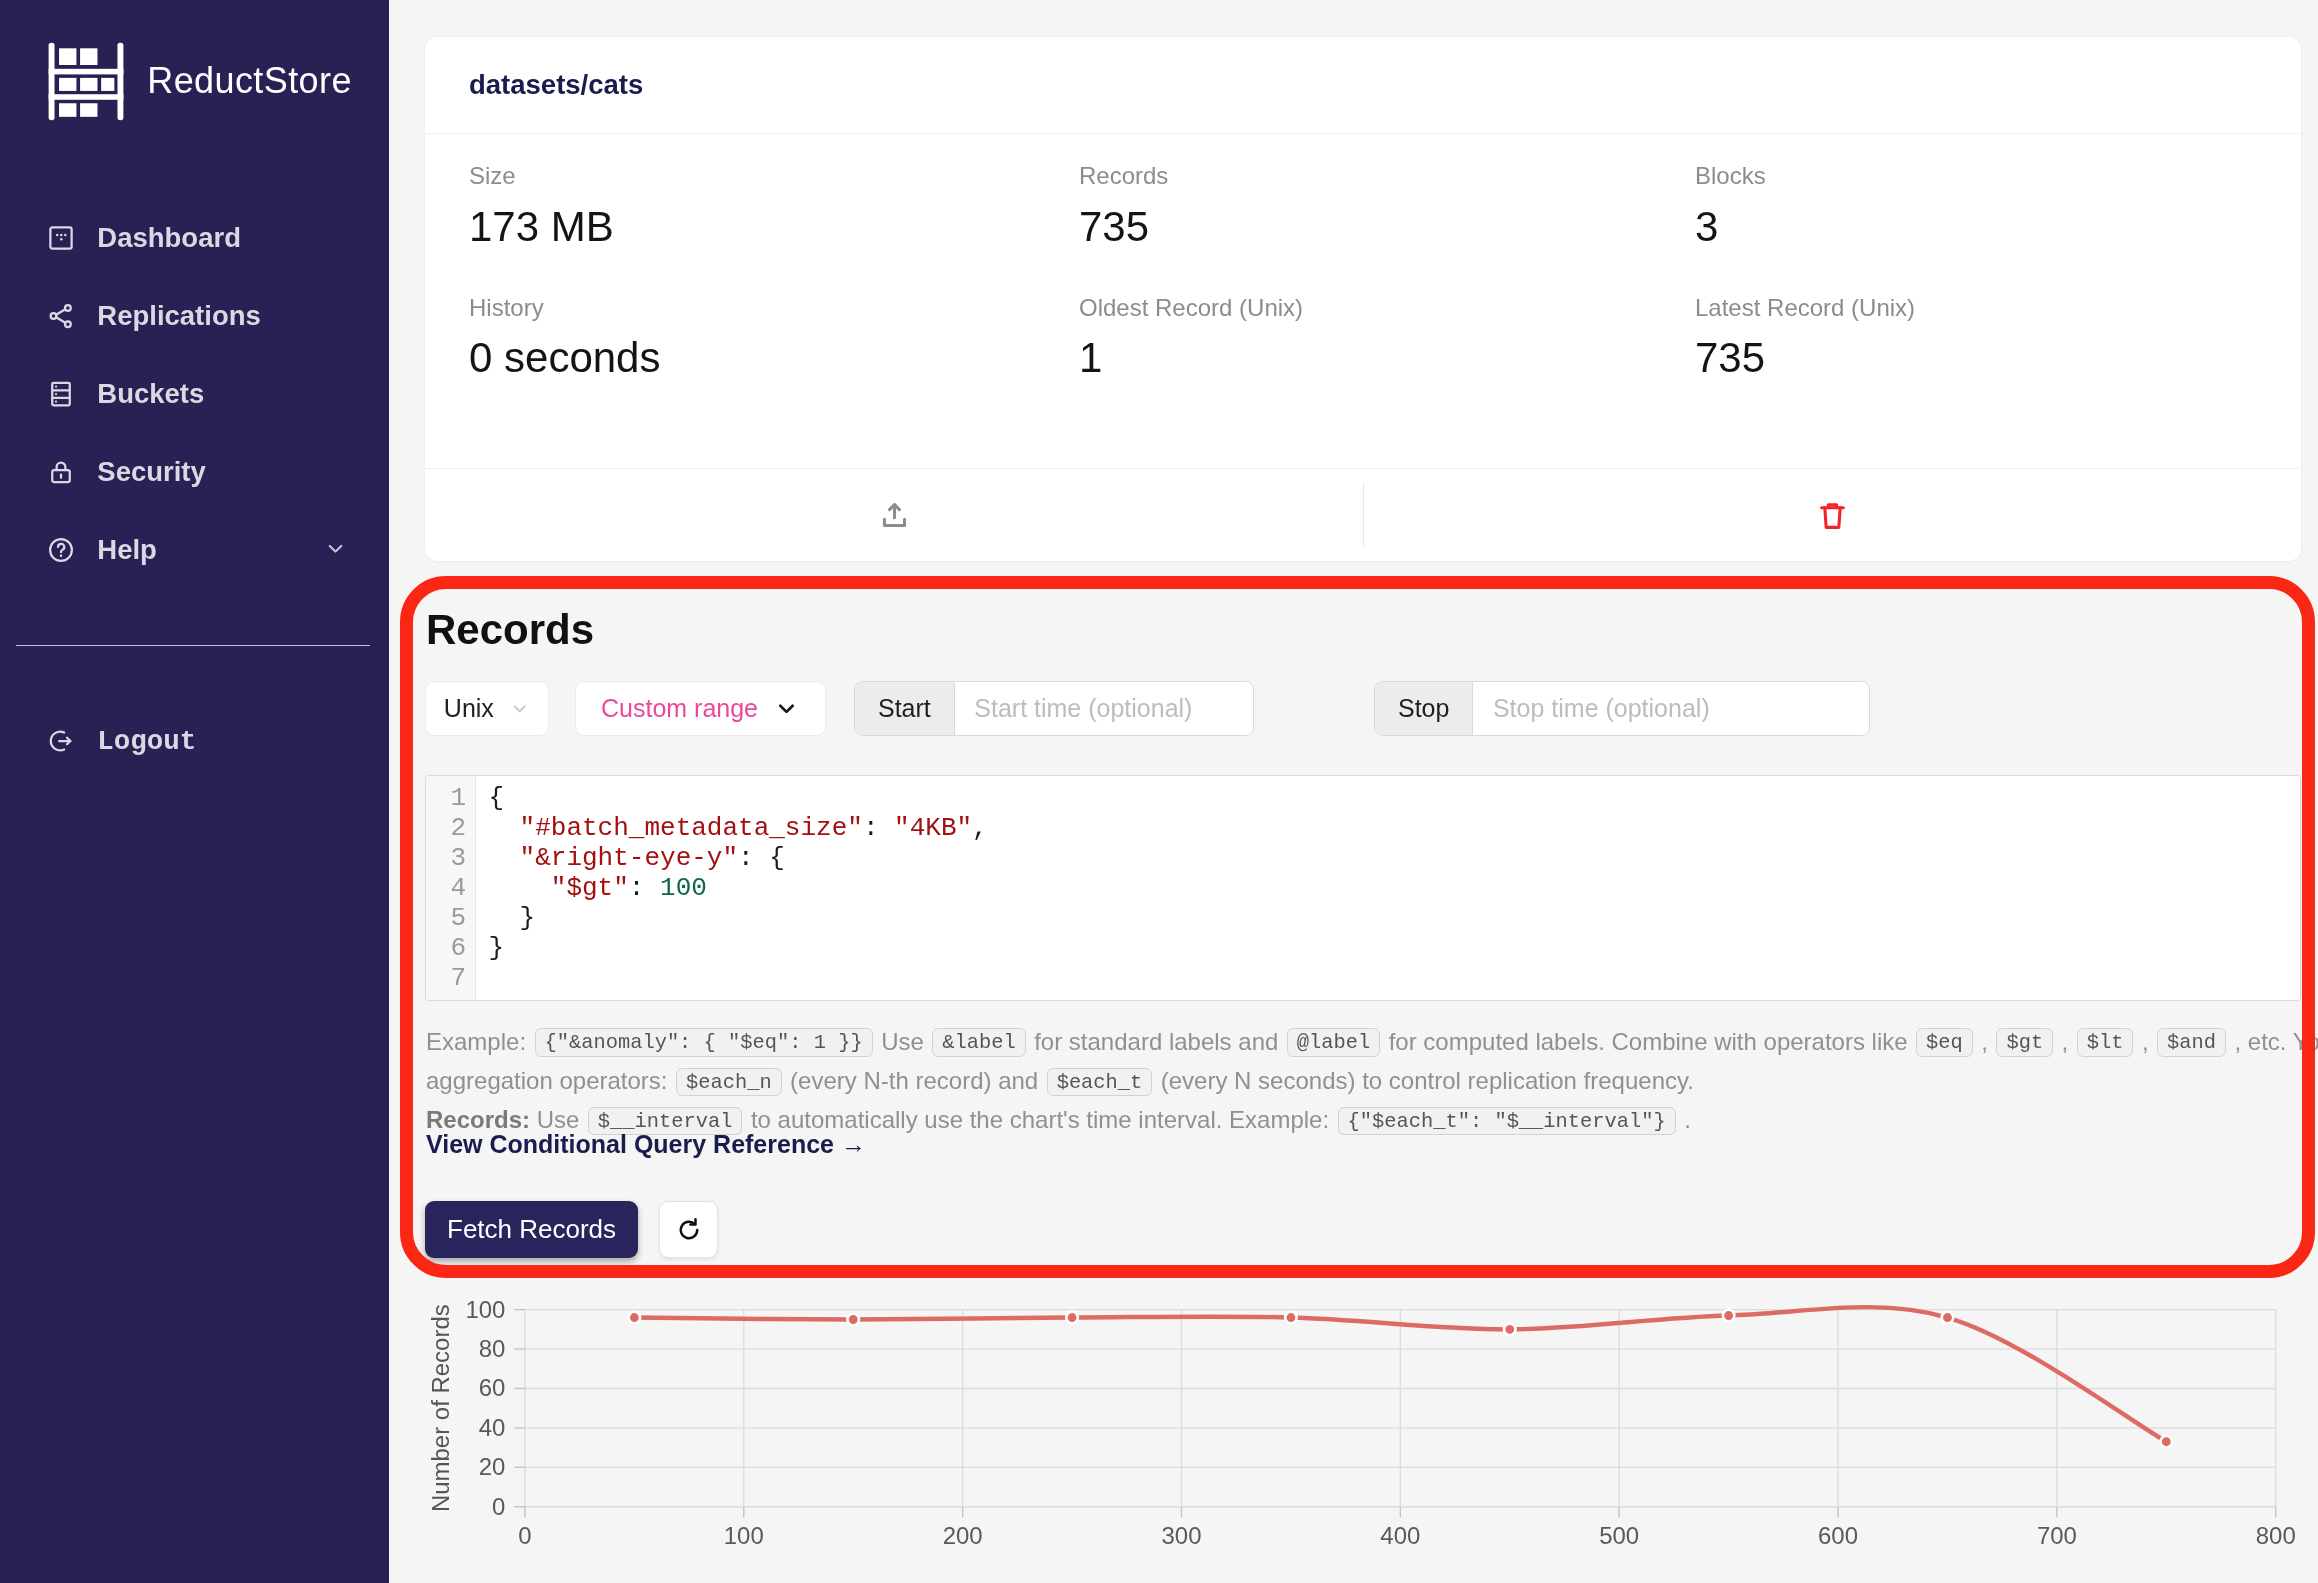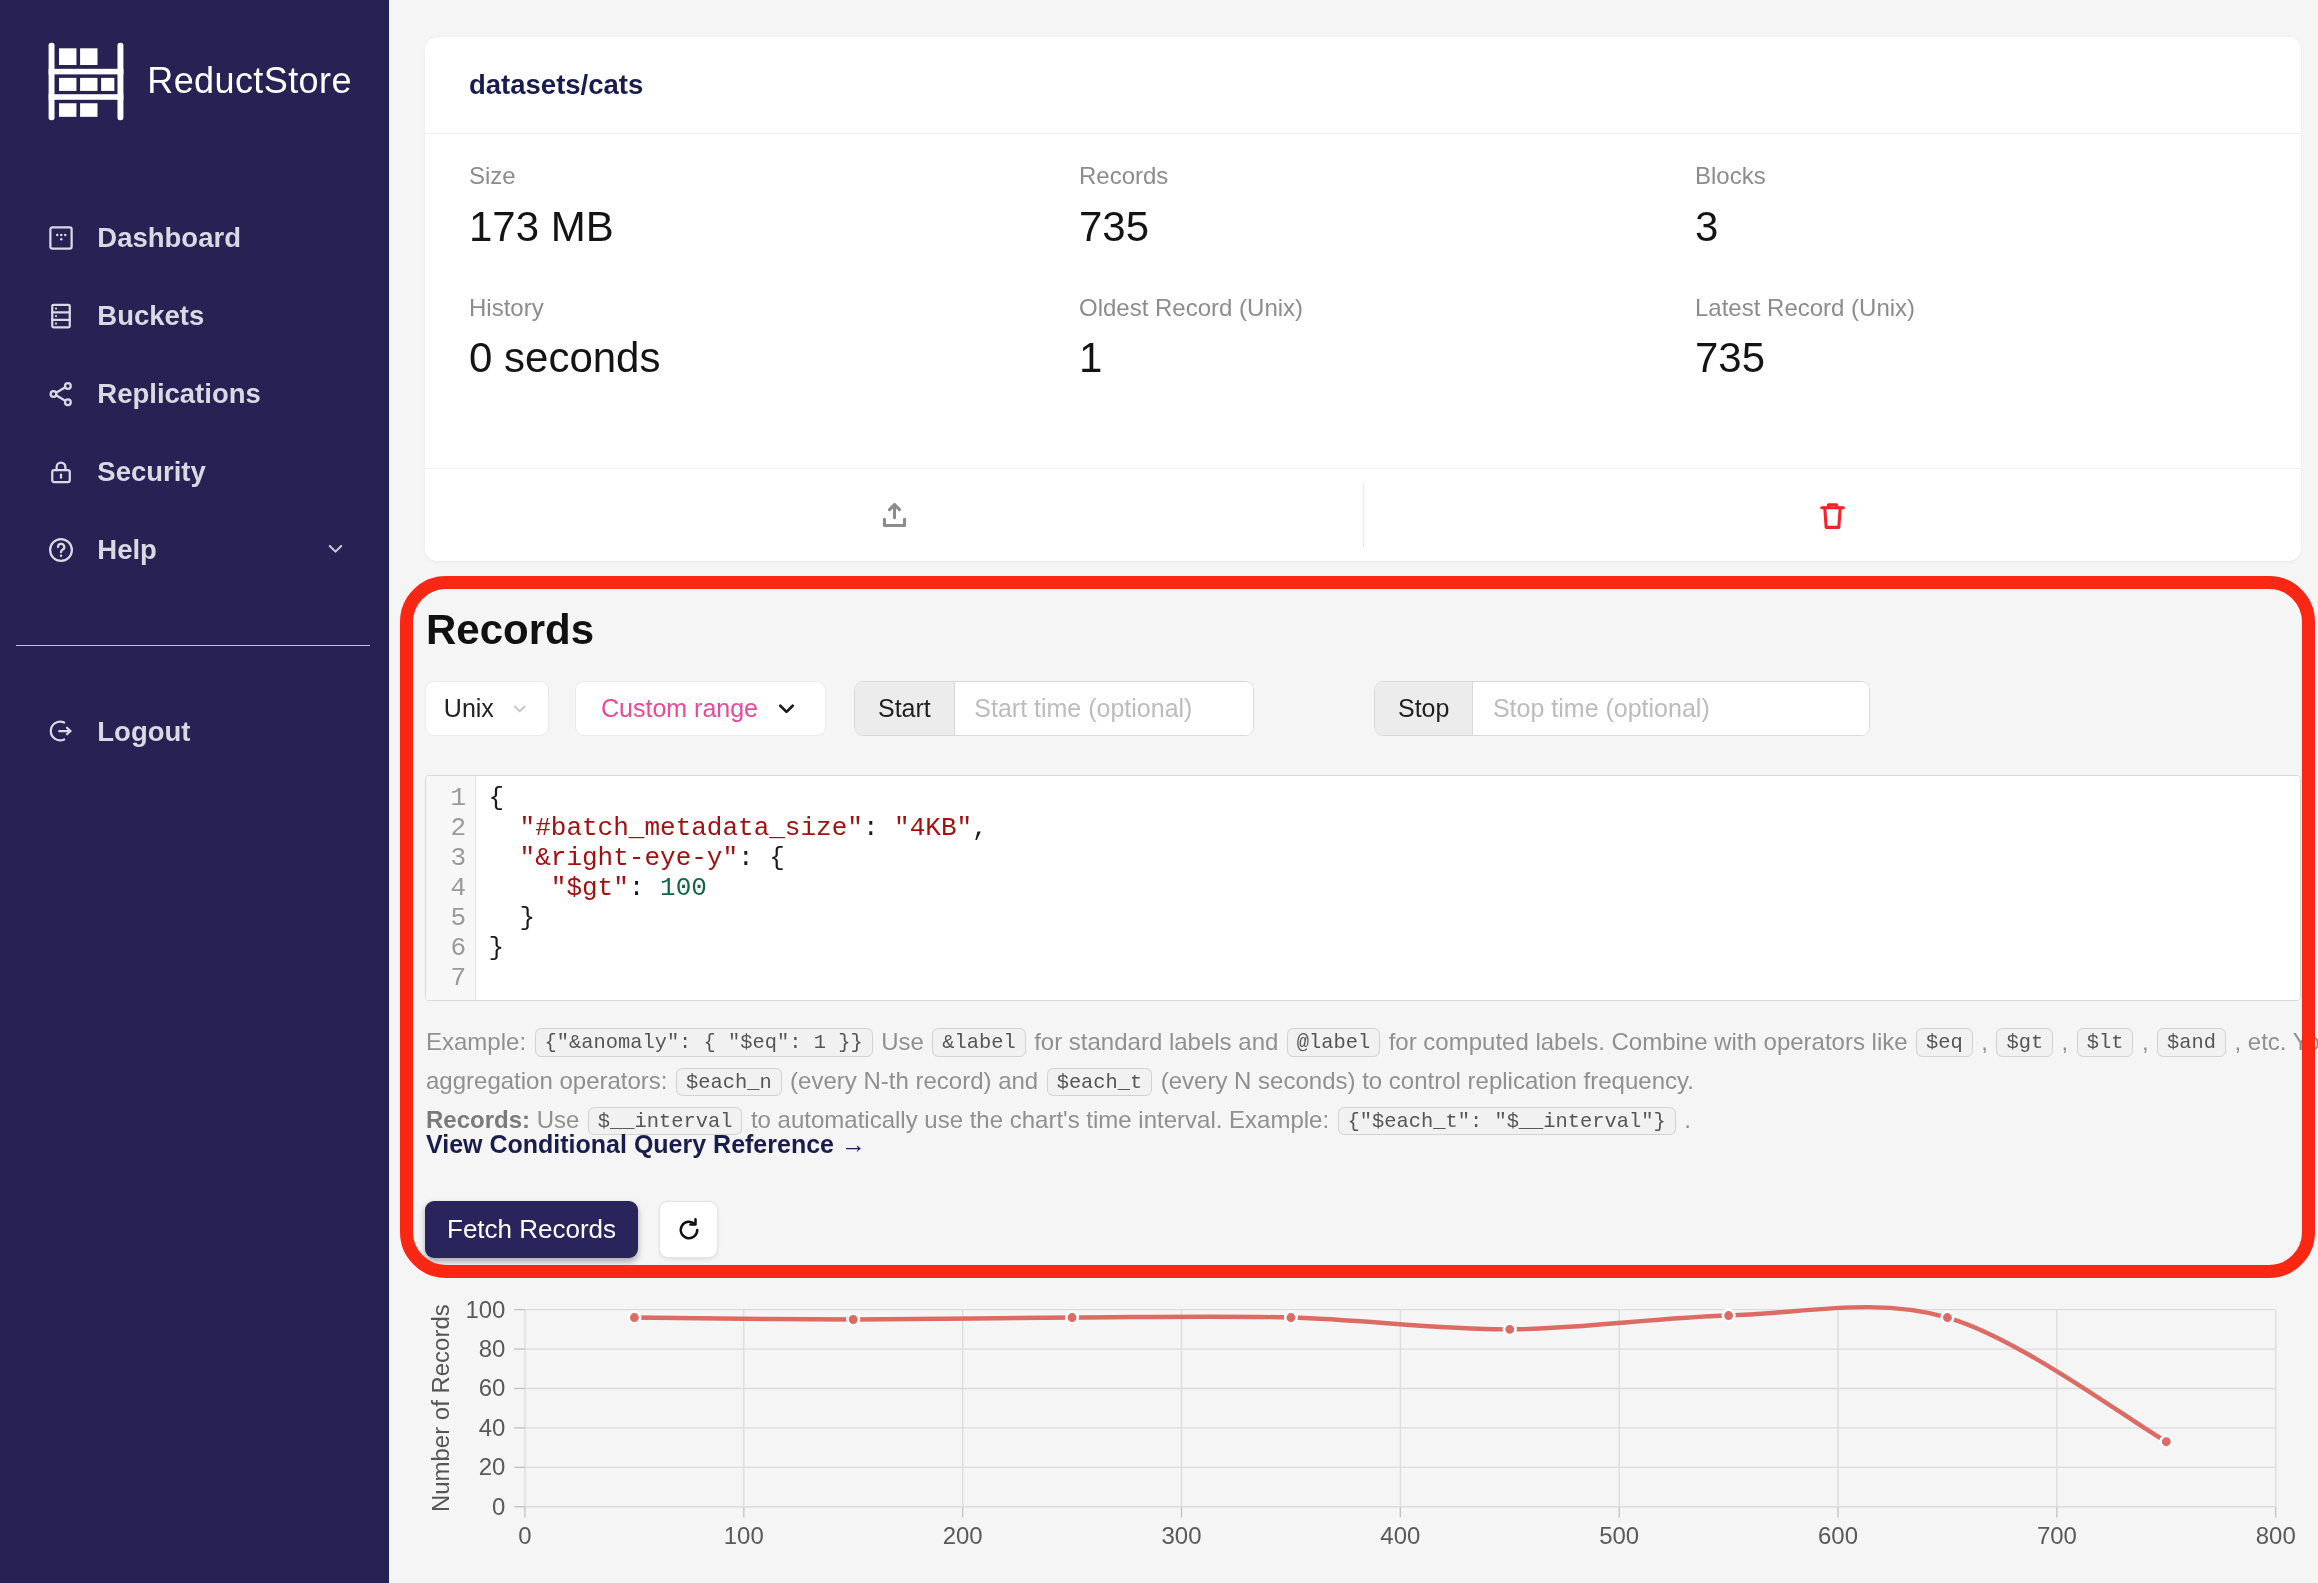--- a/index.html
+++ b/index.html
@@ -9,21 +9,21 @@
   }
   
   .sidebar{position:absolute;left:0;top:0;bottom:0;width:389px;background:#272253;}
   .brand{position:absolute;left:46px;top:39px;display:flex;align-items:center;gap:21.3px;}
   .brand-name{color:#ffffff;font-size:36px;font-weight:500;letter-spacing:0.4px;}
   .nav{position:absolute;left:0;right:0;top:199px;}
   .nav-item{height:78px;display:flex;align-items:center;gap:21.3px;padding-left:46px;color:#d9d9e4;cursor:pointer;}
   .nav-label{font-size:27.5px;font-weight:700;}
   .nav-chev{margin-left:auto;margin-right:41px;color:#c9c9d8;}
   .side-divider{position:absolute;left:16px;right:19.5px;top:645px;border-top:1.8px solid rgba(222,222,234,.85);}
-  .logout-item{position:absolute;left:0;right:0;top:716px;height:50px;display:flex;gap:21.3px;padding-left:46px;color:#d9d9e4;cursor:pointer;}
+  .logout-item{position:absolute;left:0;right:0;top:716px;height:50px;display:flex;align-items:center;gap:21.3px;padding-left:46px;color:#d9d9e4;cursor:pointer;font-family:Liberation Mono, monospace;}
   
   .card{position:absolute;left:425px;top:37px;width:1876px;height:524px;background:#fff;border-radius:12.4px;box-shadow:0 0.9px 3.6px rgba(0,0,0,.05);}
   .card-header{height:96px;border-bottom:1.8px solid #f0f0f0;display:flex;align-items:center;padding:0 44px;}
   .card-title{font-size:27.5px;font-weight:700;color:#191d4d;}
   .stats-grid{display:grid;grid-template-columns:610px 616px 1fr;row-gap:41px;padding:27px 44px 0 44px;}
   .stat-label{font-size:24px;color:#8c8c8c;line-height:30px;}
   .stat-value{font-size:42px;color:#141414;line-height:50px;margin-top:10.7px;}
   .card-footer{position:absolute;left:0;right:0;bottom:0;height:92px;border-top:1.8px solid #f0f0f0;display:flex;}
   .footer-cell{flex:1;display:flex;align-items:center;justify-content:center;cursor:pointer;}
   .footer-divider{position:absolute;left:50%;top:14.2px;bottom:14.2px;width:0.9px;background:#e8e8e8;}
@@ -90,38 +90,38 @@
           <rect x="3.5" y="3.5" width="17" height="17" rx="1.5"></rect>
           <circle cx="9" cy="9.6" r="1" fill="currentColor" stroke="none"></circle>
           <circle cx="12.2" cy="9.6" r="1" fill="currentColor" stroke="none"></circle>
           <circle cx="15.4" cy="9.6" r="1" fill="currentColor" stroke="none"></circle>
           <circle cx="12.2" cy="13" r="1" fill="currentColor" stroke="none"></circle>
         </svg>
         <span class="nav-label">Dashboard</span>
       </div>
       <div class="nav-item">
         <svg class="ic" width="30" height="30" viewBox="0 0 24 24" fill="none" stroke="currentColor" stroke-width="1.8" stroke-linecap="round" stroke-linejoin="round">
+          <circle cx="17.5" cy="5.5" r="2.3"></circle>
+          <circle cx="17.5" cy="18.5" r="2.3"></circle>
+          <circle cx="6" cy="12" r="2.3"></circle>
+          <line x1="8.1" y1="11" x2="15.4" y2="6.6"></line>
+          <line x1="8.1" y1="13" x2="15.4" y2="17.4"></line>
+        </svg>
+        <span class="nav-label">Replications</span>
+      </div>
+      <div class="nav-item">
+        <svg class="ic" width="30" height="30" viewBox="0 0 24 24" fill="none" stroke="currentColor" stroke-width="1.8" stroke-linecap="round" stroke-linejoin="round">
           <rect x="5" y="3" width="14" height="18" rx="1"></rect>
           <line x1="5" y1="9" x2="19" y2="9"></line>
           <line x1="5" y1="15" x2="19" y2="15"></line>
           <circle cx="8" cy="6" r=".9" fill="currentColor" stroke="none"></circle>
           <circle cx="8" cy="12" r=".9" fill="currentColor" stroke="none"></circle>
           <circle cx="8" cy="18" r=".9" fill="currentColor" stroke="none"></circle>
         </svg>
         <span class="nav-label">Buckets</span>
-      </div>
-      <div class="nav-item">
-        <svg class="ic" width="30" height="30" viewBox="0 0 24 24" fill="none" stroke="currentColor" stroke-width="1.8" stroke-linecap="round" stroke-linejoin="round">
-          <circle cx="17.5" cy="5.5" r="2.3"></circle>
-          <circle cx="17.5" cy="18.5" r="2.3"></circle>
-          <circle cx="6" cy="12" r="2.3"></circle>
-          <line x1="8.1" y1="11" x2="15.4" y2="6.6"></line>
-          <line x1="8.1" y1="13" x2="15.4" y2="17.4"></line>
-        </svg>
-        <span class="nav-label">Replications</span>
       </div>
       <div class="nav-item">
         <svg class="ic" width="30" height="30" viewBox="0 0 24 24" fill="none" stroke="currentColor" stroke-width="1.8" stroke-linecap="round" stroke-linejoin="round">
           <rect x="5" y="10.5" width="14" height="9.5" rx="1.5"></rect>
           <path d="M8.5 10.5V8a3.5 3.5 0 0 1 7 0v2.5"></path>
           <line x1="12" y1="14" x2="12" y2="16.5"></line>
         </svg>
         <span class="nav-label">Security</span>
       </div>
       <div class="nav-item">

